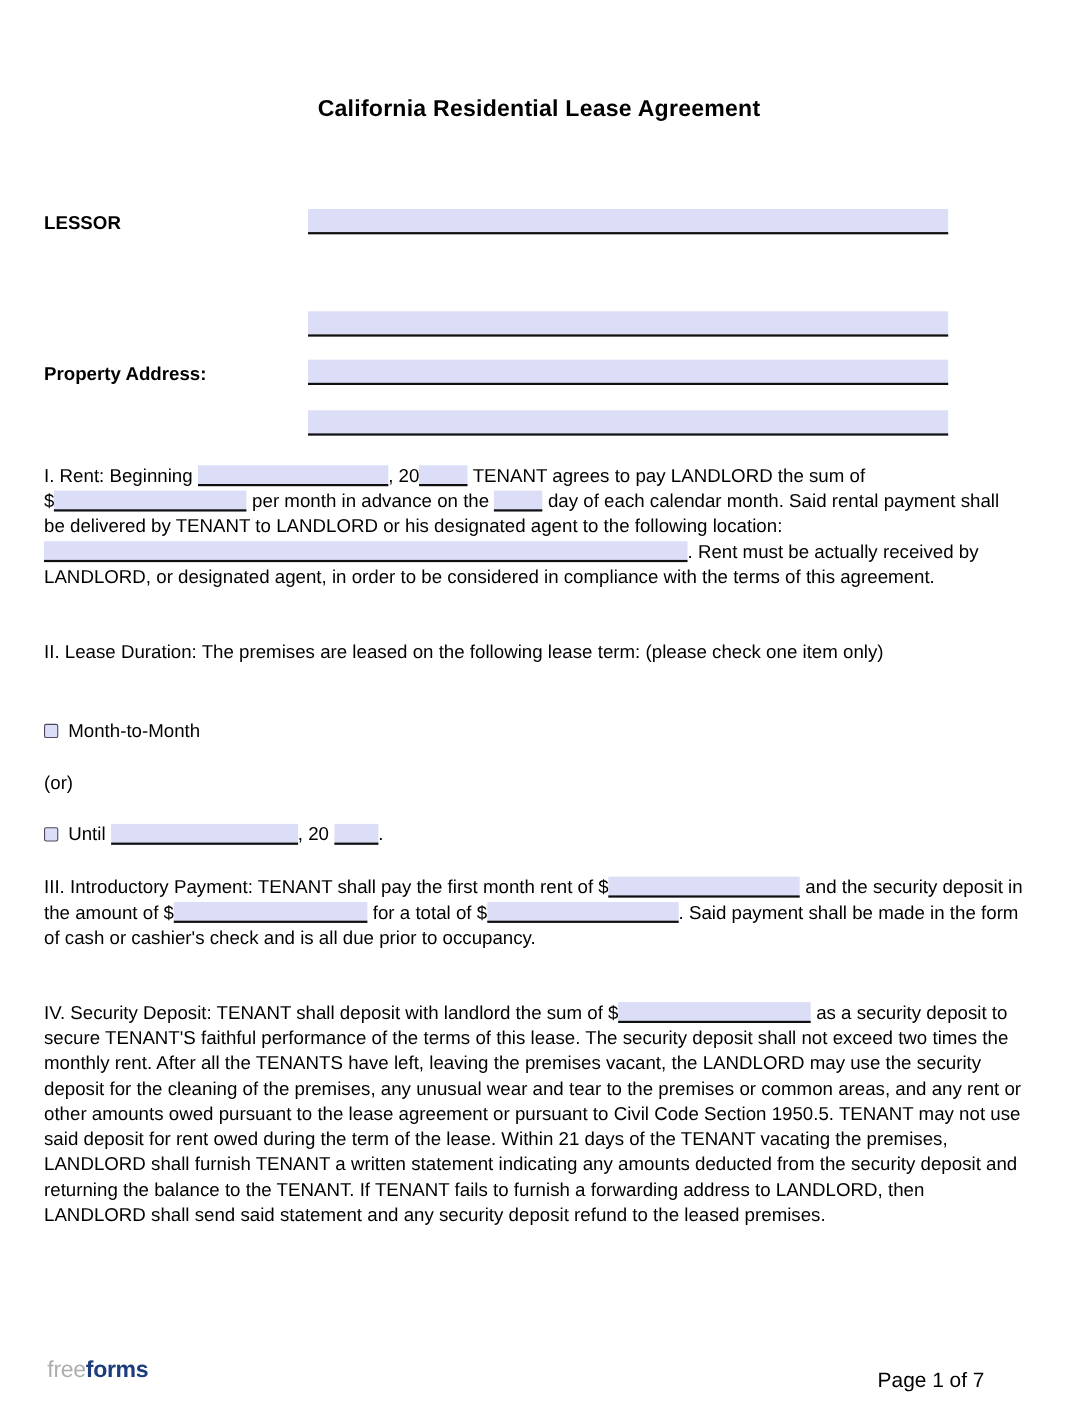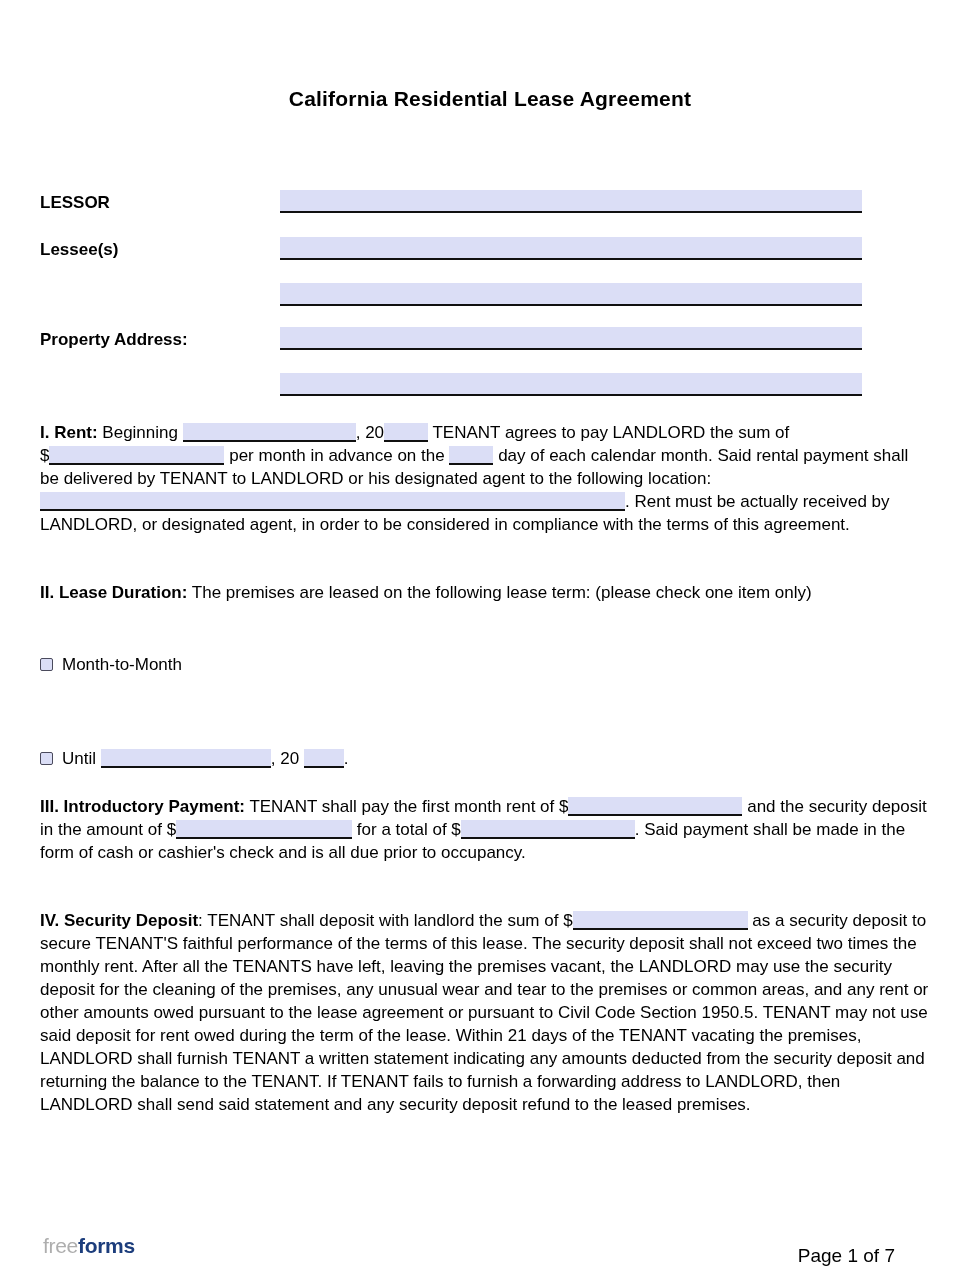--- a/index.html
+++ b/index.html
@@ -50,21 +50,21 @@
     border-bottom: 2px solid #101010;
   }
   
   .para {
     position: absolute;
     left: 40px;
     width: 890px;
     font-size: 17px;
     line-height: 23px;
   }
-  .para strong { font-weight: bold; text-align: right; }
+  .para strong { font-weight: normal; text-align: right; }
   .fld {
     display: inline-block;
     height: 19px;
     background: var(--field_highlight, #dbdef6);
     border-bottom: 2px solid #101010;
     vertical-align: -4px;
   }
   .nw { white-space: nowrap; }
   .cb {
     display: inline-block;
@@ -99,43 +99,40 @@
 <body>
 
 <div class="page">
 
   <div class="doc-title">California Residential Lease Agreement</div>
 
   <div class="hrow" style="top:190px">
     <span class="hlabel">LESSOR</span>
     <div class="hfield"></div>
   </div>
-  <div class="hrow" style="top:237px">
-    <span class="hlabel">Lessee(s)</span>
-    <div class="hfield"></div>
-  </div>
   <div class="hrow" style="top:283px">
     <span class="hlabel"></span>
     <div class="hfield"></div>
   </div>
   <div class="hrow" style="top:327px">
     <span class="hlabel">Property Address:</span>
     <div class="hfield"></div>
   </div>
   <div class="hrow" style="top:373px">
     <span class="hlabel"></span>
     <div class="hfield"></div>
   </div>
 
   <div class="para" style="top:421px"><strong>I. Rent:</strong> Beginning <span class="fld" style="width: 173px;"></span>, 20<span class="fld" style="width: 44px;"></span> TENANT agrees to pay LANDLORD the sum of <span class="nw">$<span class="fld" style="width: 175px;"></span></span> per month in advance on the <span class="fld" style="width: 44px;"></span> day of each calendar month. Said rental payment shall be delivered by TENANT to LANDLORD or his designated agent to the following location: <span class="fld" style="width: 585px;"></span>. Rent must be actually received by LANDLORD, or designated agent, in order to be considered in compliance with the terms of this agreement.</div>
 
   <div class="para" style="top:581px"><strong>II. Lease Duration:</strong> The premises are leased on the following lease term: (please check one item only)</div>
 
   <div class="para opt" style="top:653px"><span class="cb"></span>Month-to-Month</div>
 
+  <div class="para" style="top:700px">(or)</div>
 
   <div class="para opt" style="top:747px"><span class="cb"></span>Until <span class="fld" style="width: 170px;"></span>, 20 <span class="fld" style="width: 40px;"></span>.</div>
 
   <div class="para" style="top:795px"><strong>III. Introductory Payment:</strong> TENANT shall pay the first month rent of <span class="nw">$<span class="fld" style="width: 174px;"></span></span> and the security deposit in the amount of <span class="nw">$<span class="fld" style="width: 176px;"></span></span> for a total of <span class="nw">$<span class="fld" style="width: 174px;"></span></span>. Said payment shall be made in the form of cash or cashier's check and is all due prior to occupancy.</div>
 
   <div class="para" style="top:909px"><strong>IV. Security Deposit</strong>: TENANT shall deposit with landlord the sum of <span class="nw">$<span class="fld" style="width: 175px;"></span></span> as a security deposit to secure TENANT'S faithful performance of the terms of this lease. The security deposit shall not exceed two times the monthly rent. After all the TENANTS have left, leaving the premises vacant, the LANDLORD may use the security deposit for the cleaning of the premises, any unusual wear and tear to the premises or common areas, and any rent or other amounts owed pursuant to the lease agreement or pursuant to Civil Code Section 1950.5. TENANT may not use said deposit for rent owed during the term of the lease. Within 21 days of the TENANT vacating the premises, LANDLORD shall furnish TENANT a written statement indicating any amounts deducted from the security deposit and returning the balance to the TENANT. If TENANT fails to furnish a forwarding address to LANDLORD, then LANDLORD shall send said statement and any security deposit refund to the leased premises.</div>
 
   <div class="logo"><span class="free">free</span><span class="forms">forms</span></div>
 
   <div class="pagenum">Page 1 of 7</div>

